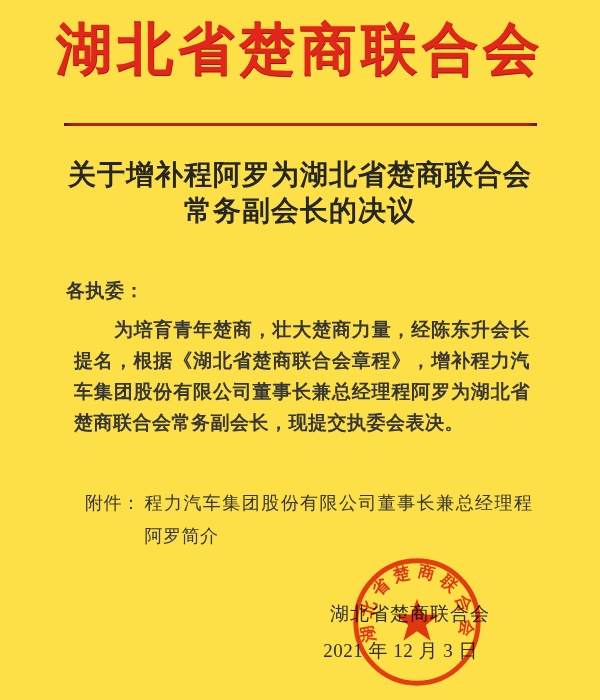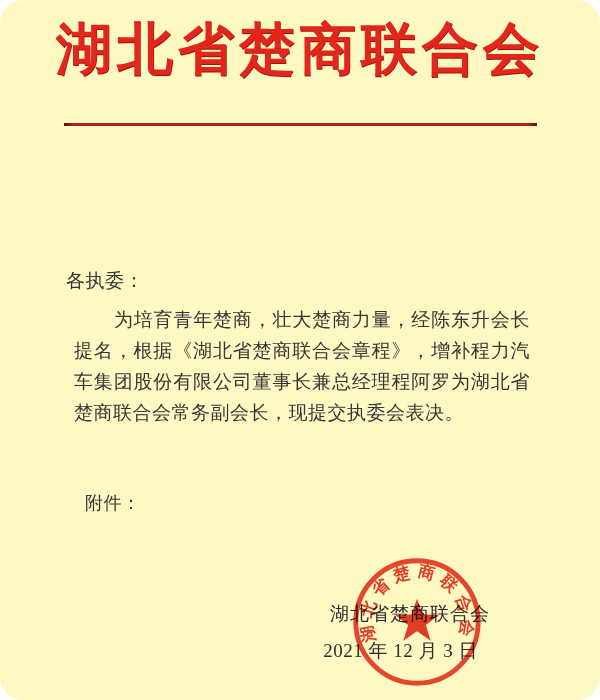--- a/index.html
+++ b/index.html
@@ -4,25 +4,24 @@
 <style>
   html, body {
     margin: 0;
     padding: 0;
     background: #ffffff;
   }
   .page {
     position: relative;
     width: 600px;
     height: 700px;
-    background: #fef9c3;
+    background: #fde047;
     overflow: hidden;
     font-family: "Liberation Serif", "DejaVu Serif", serif;
     color: #333333;
-    border-radius: 23px;
   }
 
   
   .org-header {
     position: absolute;
     top: 16px;
     left: 0;
     width: 600px;
     text-align: center;
     font-size: 56px;
@@ -54,27 +53,28 @@
     font-size: 28px;
     line-height: 36px;
     font-weight: 700;
     letter-spacing: 1px;
     color: #262626;
   }
 
   
   .body-block {
     position: absolute;
-    top: 265px;
+    top: 275px;
     left: 66px;
     width: 472px;
     font-size: 19px;
     line-height: 31px;
     letter-spacing: 0.5px;
     color: #363636;
+    font-weight: bold;
   }
   .salutation {
     margin: 0;
   }
   .para {
     margin: 8px;
     text-indent: 2.1em;
     text-align: justify;
     text-justify: inter-character;
   }
@@ -150,28 +150,33 @@
 </style>
 </head>
 <body>
 
 <div class="page">
 
   <div class="org-header">湖北省楚商联合会</div>
 
   <div class="red-rule"></div>
 
+  <div class="doc-title">
+    <div>关于增补程阿罗为湖北省楚商联合会</div>
+    <div>常务副会长的决议</div>
+  </div>
 
   <div class="body-block">
     <p class="salutation">各执委：</p>
     <p class="para">为培育青年楚商，壮大楚商力量，经陈东升会长提名，根据《湖北省楚商联合会章程》，增补程力汽车集团股份有限公司董事长兼总经理程阿罗为湖北省楚商联合会常务副会长，现提交执委会表决。</p>
   </div>
 
   <div class="attachment">
     <span class="att-label">附件：</span>
+    <span class="att-text">程力汽车集团股份有限公司董事长兼总经理程阿罗简介</span>
   </div>
 
   <div class="signature">湖北省楚商联合会</div>
 
   <div class="date">2021 年 12 月 3 日</div>
 
   <svg class="seal" viewBox="0 0 140 140">
     <circle class="seal-ring" cx="70" cy="70" r="63"></circle>
     <path id="sealArc" d="M 30.2,93 A 46,46 0 1 1 109.8,93" fill="none"></path>
     <text class="seal-text">

